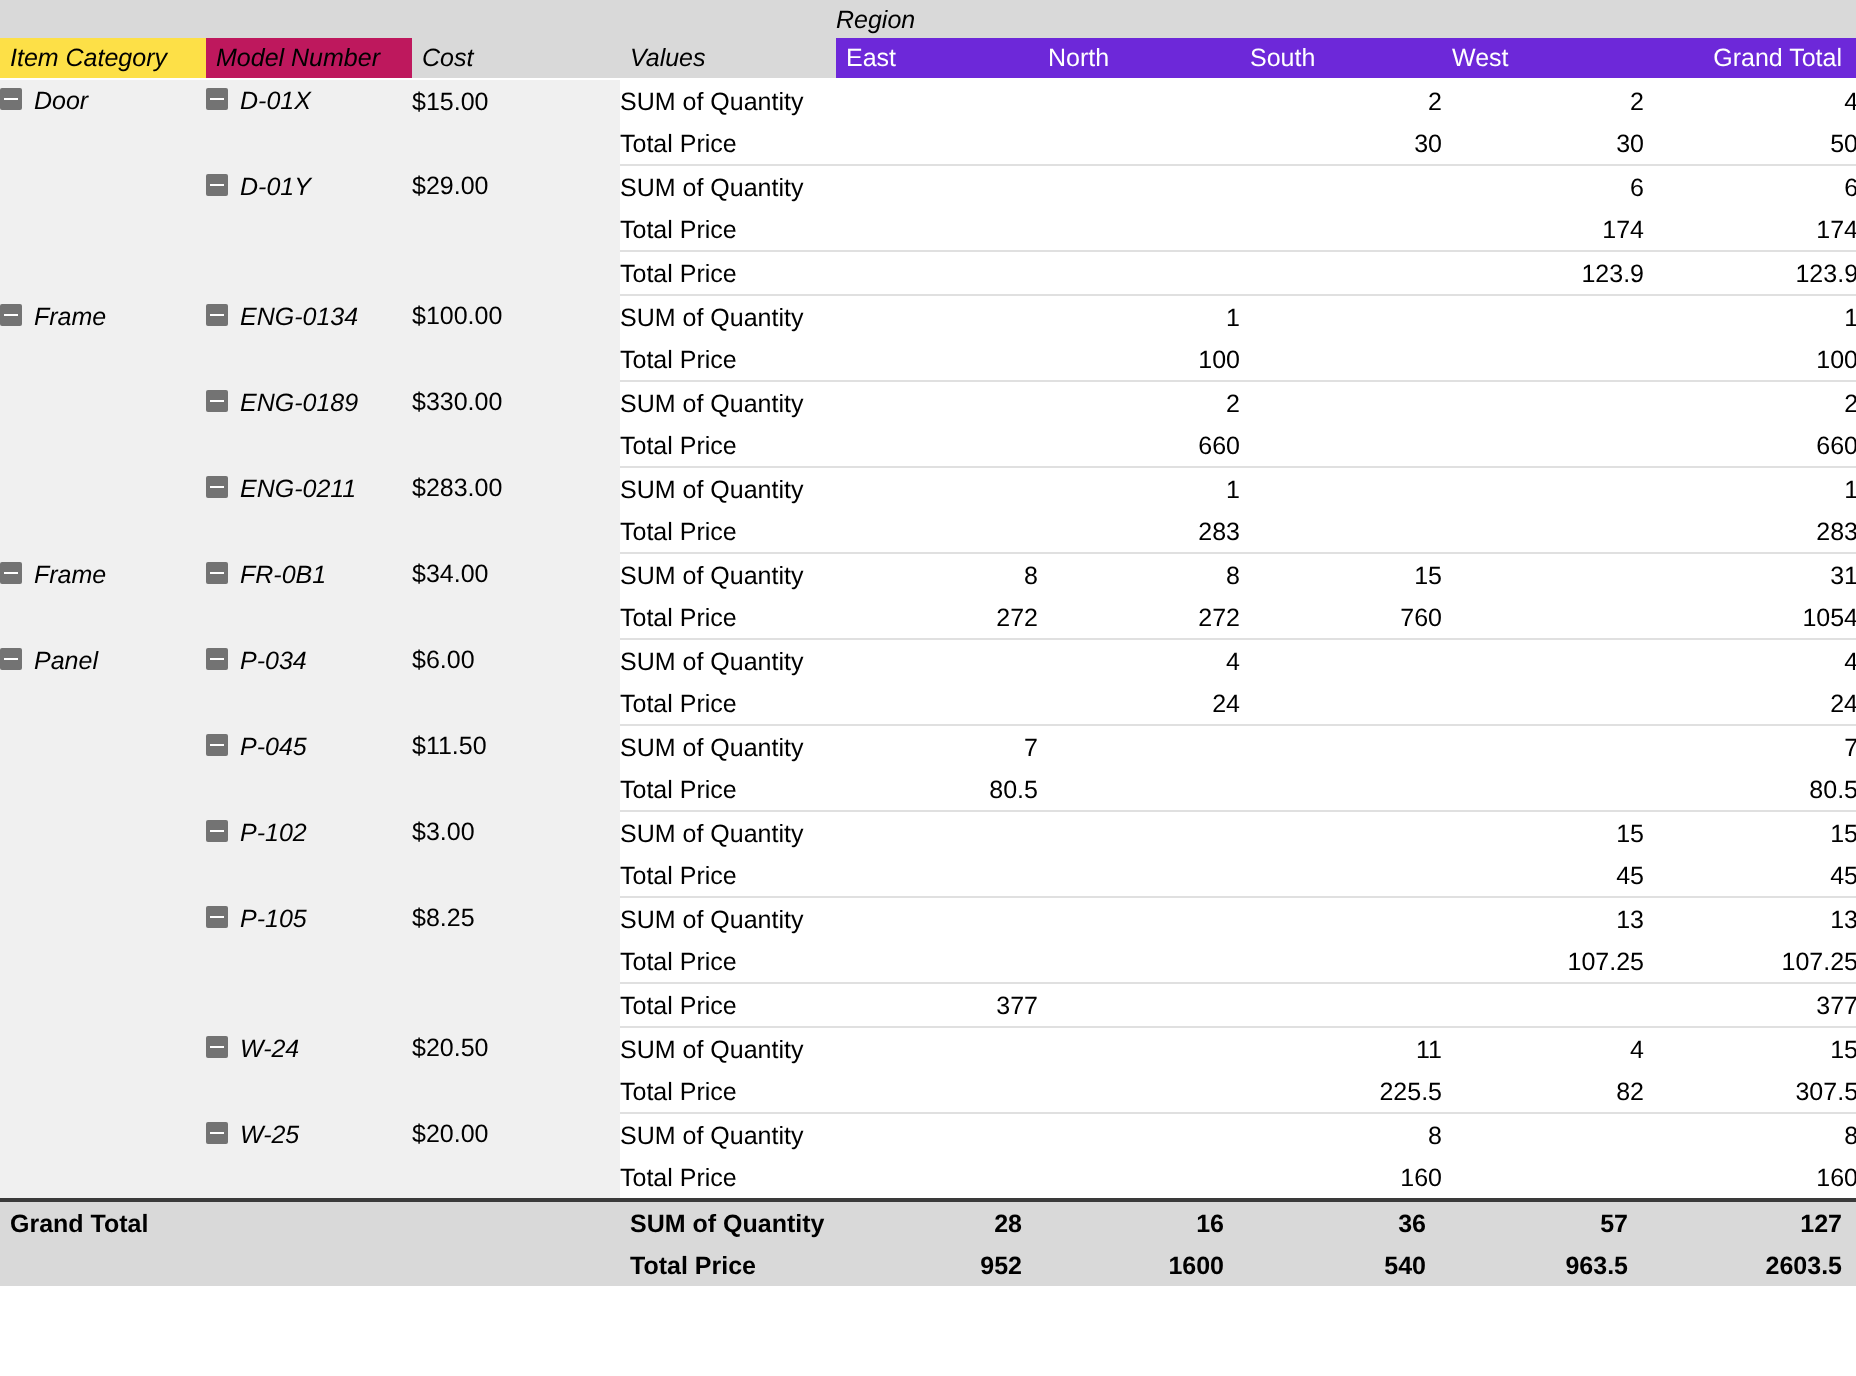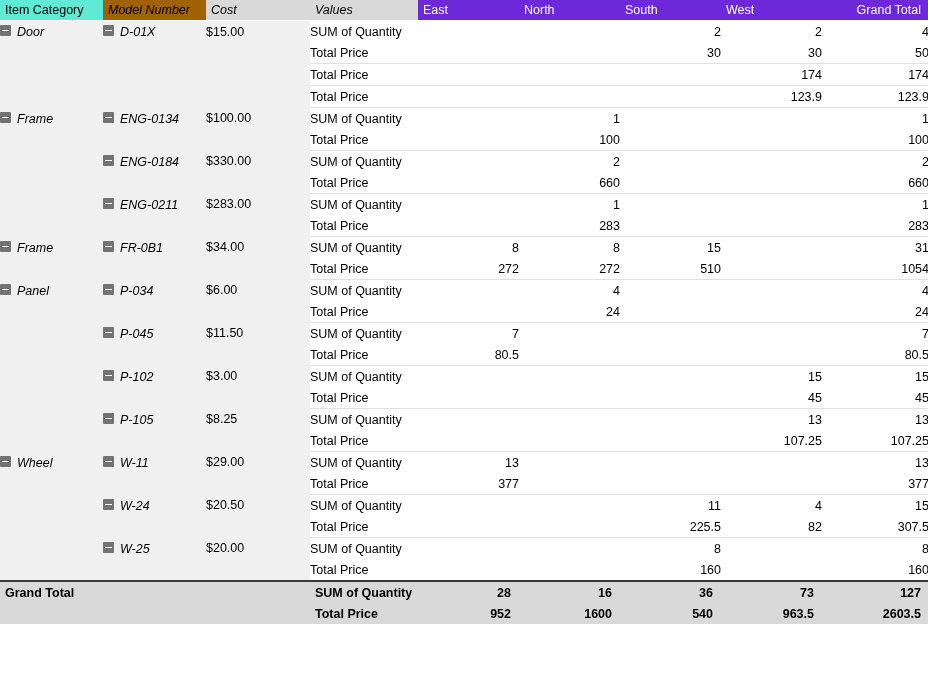--- a/index.html
+++ b/index.html
@@ -166,23 +166,27 @@
         <col class="c-cost">
         <col class="c-values">
       <col class="c-data">
         <col class="c-data">
         <col class="c-data">
         <col class="c-data">
         <col class="c-total">
     </colgroup>
     <tbody id="tbody">
 
+    <tr class="hdr-region-row">
+          <td class="blank" colspan="4"></td>
+          <td colspan="5">Region</td>
+        </tr>
         <tr class="hdr-cols-row">
-          <td class="left" style="background: #5eead4; color: rgb(0, 0, 0); border-bottom: 1px solid rgb(255, 255, 255); margin-left: 24px;">Item Category</td>
-          <td class="left" style="background: #a16207; color: rgb(0, 0, 0); font-style: italic; border-bottom: 1px solid rgb(255, 255, 255);">Model Number</td>
+          <td class="left" style="background: #fde047; color: rgb(0, 0, 0); font-style: italic; border-bottom: 1px solid rgb(255, 255, 255); margin-left: 24px;">Item Category</td>
+          <td class="left" style="background: #be185d; color: rgb(0, 0, 0); font-style: italic; border-bottom: 1px solid rgb(255, 255, 255);">Model Number</td>
           <td class="left" style="background: rgb(217, 217, 217); color: rgb(0, 0, 0); font-style: italic; border-bottom: 1px solid rgb(255, 255, 255);">Cost</td>
           <td class="left" style="background: rgb(217, 217, 217); color: rgb(0, 0, 0); font-style: italic; border-bottom: 1px solid rgb(255, 255, 255);">Values</td>
           <td class="left" style="padding-left: 5px;">East</td>
           <td class="left" style="padding-left: 5px;">North</td>
           <td class="left" style="padding-left: 5px;">South</td>
           <td class="left" style="padding-left: 5px;">West</td>
           <td class="right">Grand Total</td>
         </tr>
         <tr class="data">
           <td class="cat"><span class="toggle"><i></i></span><span class="lbl">Door</span></td>
@@ -199,20 +203,31 @@
           <td class="cat plain"></td>
           <td class="model plain"></td>
           <td class="cost"></td>
           <td class="values">Total Price</td>
           <td class="num"></td>
           <td class="num"></td>
           <td class="num">30</td>
           <td class="num">30</td>
           <td class="num">50</td>
         </tr>
+        <tr class="data">
+          <td class="cat"></td>
+          <td class="model"><span class="toggle"><i></i></span><span class="lbl">D-01Y</span></td>
+          <td class="cost">$29.00</td>
+          <td class="values">SUM of Quantity</td>
+          <td class="num"></td>
+          <td class="num"></td>
+          <td class="num"></td>
+          <td class="num">6</td>
+          <td class="num">6</td>
+        </tr>
         <tr class="data rowsep">
           <td class="cat plain"></td>
           <td class="model plain"></td>
           <td class="cost"></td>
           <td class="values">Total Price</td>
           <td class="num"></td>
           <td class="num"></td>
           <td class="num"></td>
           <td class="num">174</td>
           <td class="num">174</td>
@@ -245,21 +260,21 @@
           <td class="cost"></td>
           <td class="values">Total Price</td>
           <td class="num"></td>
           <td class="num">100</td>
           <td class="num"></td>
           <td class="num"></td>
           <td class="num">100</td>
         </tr>
         <tr class="data">
           <td class="cat"></td>
-          <td class="model"><span class="toggle"><i></i></span><span class="lbl">ENG-0184</span></td>
+          <td class="model"><span class="toggle"><i></i></span><span class="lbl">ENG-0189</span></td>
           <td class="cost">$330.00</td>
           <td class="values">SUM of Quantity</td>
           <td class="num"></td>
           <td class="num">2</td>
           <td class="num"></td>
           <td class="num"></td>
           <td class="num">2</td>
         </tr>
         <tr class="data rowsep">
           <td class="cat plain"></td>
@@ -305,21 +320,21 @@
           <td class="num"></td>
           <td class="num">31</td>
         </tr>
         <tr class="data rowsep">
           <td class="cat plain"></td>
           <td class="model plain"></td>
           <td class="cost"></td>
           <td class="values">Total Price</td>
           <td class="num">272</td>
           <td class="num">272</td>
-          <td class="num">510</td>
+          <td class="num">760</td>
           <td class="num"></td>
           <td class="num">1054</td>
         </tr>
         <tr class="data">
           <td class="cat"><span class="toggle"><i></i></span><span class="lbl">Panel</span></td>
           <td class="model"><span class="toggle"><i></i></span><span class="lbl">P-034</span></td>
           <td class="cost">$6.00</td>
           <td class="values">SUM of Quantity</td>
           <td class="num"></td>
           <td class="num">4</td>
@@ -397,31 +412,20 @@
           <td class="cat plain"></td>
           <td class="model plain"></td>
           <td class="cost"></td>
           <td class="values">Total Price</td>
           <td class="num"></td>
           <td class="num"></td>
           <td class="num"></td>
           <td class="num">107.25</td>
           <td class="num">107.25</td>
         </tr>
-        <tr class="data">
-          <td class="cat"><span class="toggle"><i></i></span><span class="lbl">Wheel</span></td>
-          <td class="model"><span class="toggle"><i></i></span><span class="lbl">W-11</span></td>
-          <td class="cost">$29.00</td>
-          <td class="values">SUM of Quantity</td>
-          <td class="num">13</td>
-          <td class="num"></td>
-          <td class="num"></td>
-          <td class="num"></td>
-          <td class="num">13</td>
-        </tr>
         <tr class="data rowsep">
           <td class="cat plain"></td>
           <td class="model plain"></td>
           <td class="cost"></td>
           <td class="values">Total Price</td>
           <td class="num">377</td>
           <td class="num"></td>
           <td class="num"></td>
           <td class="num"></td>
           <td class="num">377</td>
@@ -469,21 +473,21 @@
           <td class="num">160</td>
           <td class="num"></td>
           <td class="num">160</td>
         </tr>
         <tr class="gt gt-top">
           <td class="label" colspan="3">Grand Total</td>
           <td class="values">SUM of Quantity</td>
           <td class="num">28</td>
           <td class="num">16</td>
           <td class="num">36</td>
-          <td class="num">73</td>
+          <td class="num">57</td>
           <td class="num">127</td>
         </tr>
         <tr class="gt second">
           <td class="label" colspan="3"></td>
           <td class="values">Total Price</td>
           <td class="num">952</td>
           <td class="num">1600</td>
           <td class="num">540</td>
           <td class="num">963.5</td>
           <td class="num">2603.5</td>

